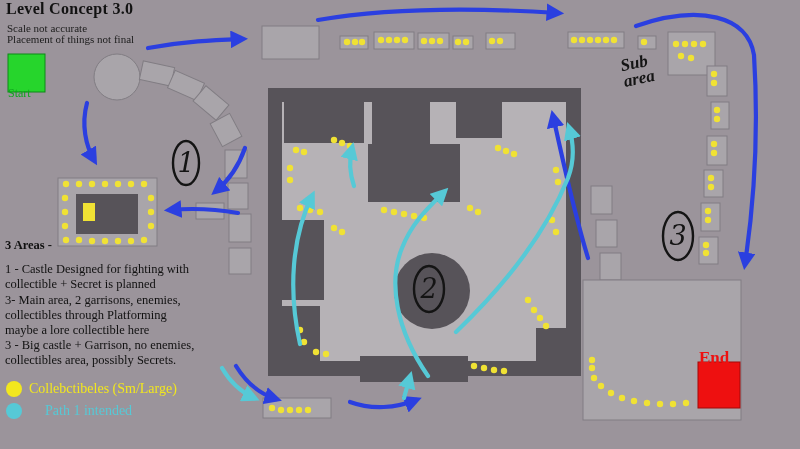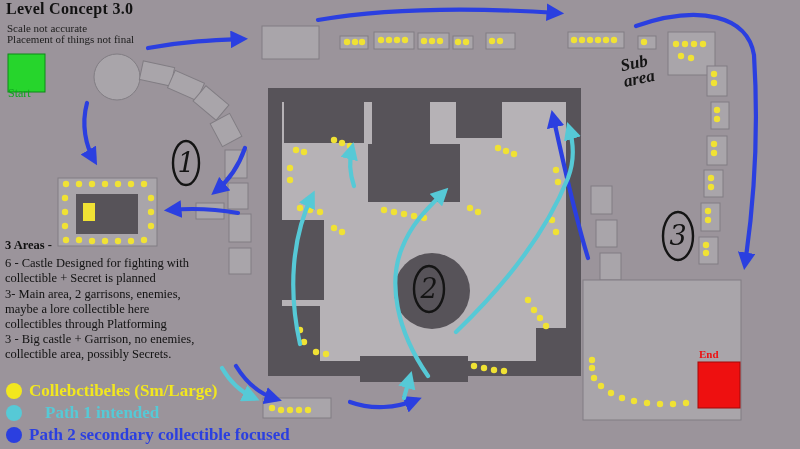--- a/index.html
+++ b/index.html
@@ -4,28 +4,28 @@
 <style>
   html,body{margin:0;padding:0;}
   #screen{position:relative;width:800px;height:449px;overflow:hidden;
           font-family:"Liberation Serif", serif;}
   #map-svg{position:absolute;left:0;top:0;}
   .abs{position:absolute;}
   .title{left:6px;top:0px;font-size:16px;font-weight:bold;color:#121212;letter-spacing:.3px;}
   .sub1{left:7px;top:22px;font-size:11px;color:#1c1c1c;}
   .sub2{left:7px;top:33px;font-size:11px;color:#1c1c1c;}
   .start-label{left:8px;top:86px;font-size:12px;font-weight:normal;}
-  .end-label{left:699px;top:348px;font-size:11px;font-weight:bold;}
+  .end-label{left:699px;top:348px;font-size:17px;font-weight:bold;}
   .subarea-label{left:622px;top:55px;font-size:17px;font-style:italic;font-weight:600;
                  transform:rotate(-12deg);white-space:pre-line;line-height:.95;}
   .notes{left:5px;top:238px;width:258px;font-size:12.5px;line-height:15.2px;color:#111;}
-  .notes-h{font-weight:bold;margin-bottom:3px;}
+  .notes-h{font-weight:bold;margin-bottom:9px;}
   .legend-row{display:flex;align-items:center;gap:7px;left:6px;}
   .legend-dot{width:16px;height:16px;border-radius:50%;flex:0 0 auto;}
-  .legend-label{font-size:17px;font-weight:700;}
+  .legend-label{font-size:14px;font-weight:400;}
 </style>
 </head>
 <body>
 
 <div id="screen" style="background: rgb(155, 148, 155);">
   <svg id="map-svg" width="800" height="449" viewBox="0 0 800 449">
       <defs>
         <marker id="mh-blue" viewBox="0 0 10 10" refX="6.5" refY="5" markerWidth="4.2" markerHeight="4.2" orient="auto-start-reverse">
           <path d="M0,0 L10,5 L0,10 z" fill="#2b3fe0"></path>
         </marker>
@@ -219,34 +219,30 @@
   <div class="abs sub1">Scale not accurate</div>
   <div class="abs sub2">Placement of things not final</div>
 
   <div class="abs start-label" style="color: rgb(13, 165, 29);">Start</div>
   <div class="abs end-label" style="color: rgb(238, 16, 16);">End</div>
   <div class="abs subarea-label" style="color: rgb(20, 20, 20);">Sub
 area</div>
 
   <div class="abs notes">
     <div class="notes-h">3 Areas -</div>
-    <div>6 - Castle Designed for fighting with</div>
+    <div>1 - Castle Designed for fighting with</div>
     <div>collectible + Secret is planned</div>
     <div>3- Main area, 2 garrisons, enemies,</div>
+    <div>collectibles through Platforming</div>
     <div>maybe a lore collectible here</div>
-    <div>collectibles through Platforming</div>
     <div>3 - Big castle + Garrison, no enemies,</div>
-    <div>collectible area, possibly Secrets.</div>
+    <div>collectibles area, possibly Secrets.</div>
   </div>
 
   <div class="abs legend-row" style="top:381px">
     <span class="legend-dot" style="background: rgb(242, 231, 30);"></span>
     <span class="legend-label" style="color: rgb(242, 231, 30);">Collebctibeles (Sm/Large)</span>
   </div>
   <div class="abs legend-row" style="top:403px">
     <span class="legend-dot" style="background: rgb(86, 201, 214);"></span>
     <span class="legend-label" style="color: rgb(86, 201, 214); margin-left: 16px;">Path 1 intended</span>
   </div>
-  <div class="abs legend-row" style="top:425px">
-    <span class="legend-dot" style="background: rgb(43, 63, 224);"></span>
-    <span class="legend-label" style="color: rgb(43, 63, 224);">Path 2 secondary collectible focused</span>
-  </div>
 </div>
 
 </body></html>

